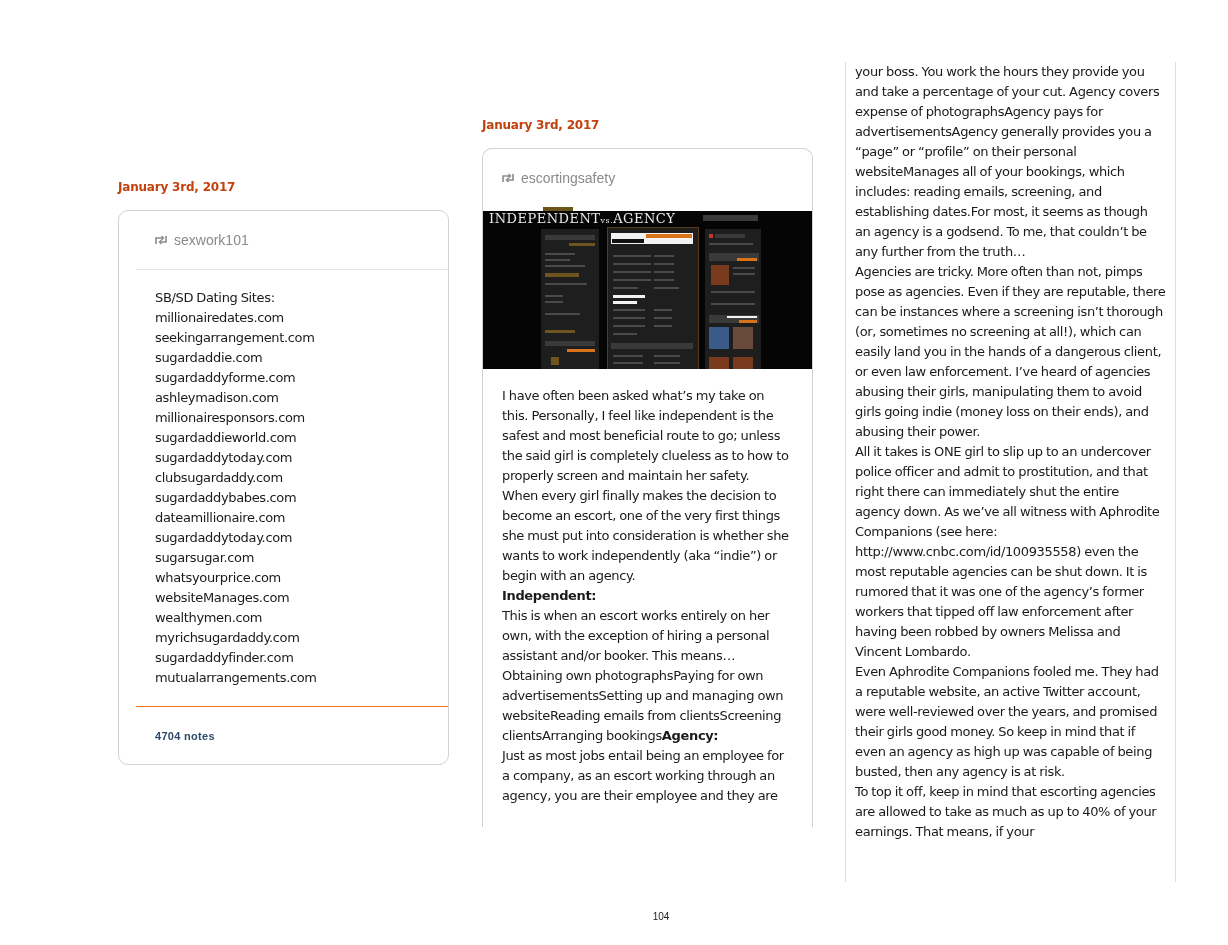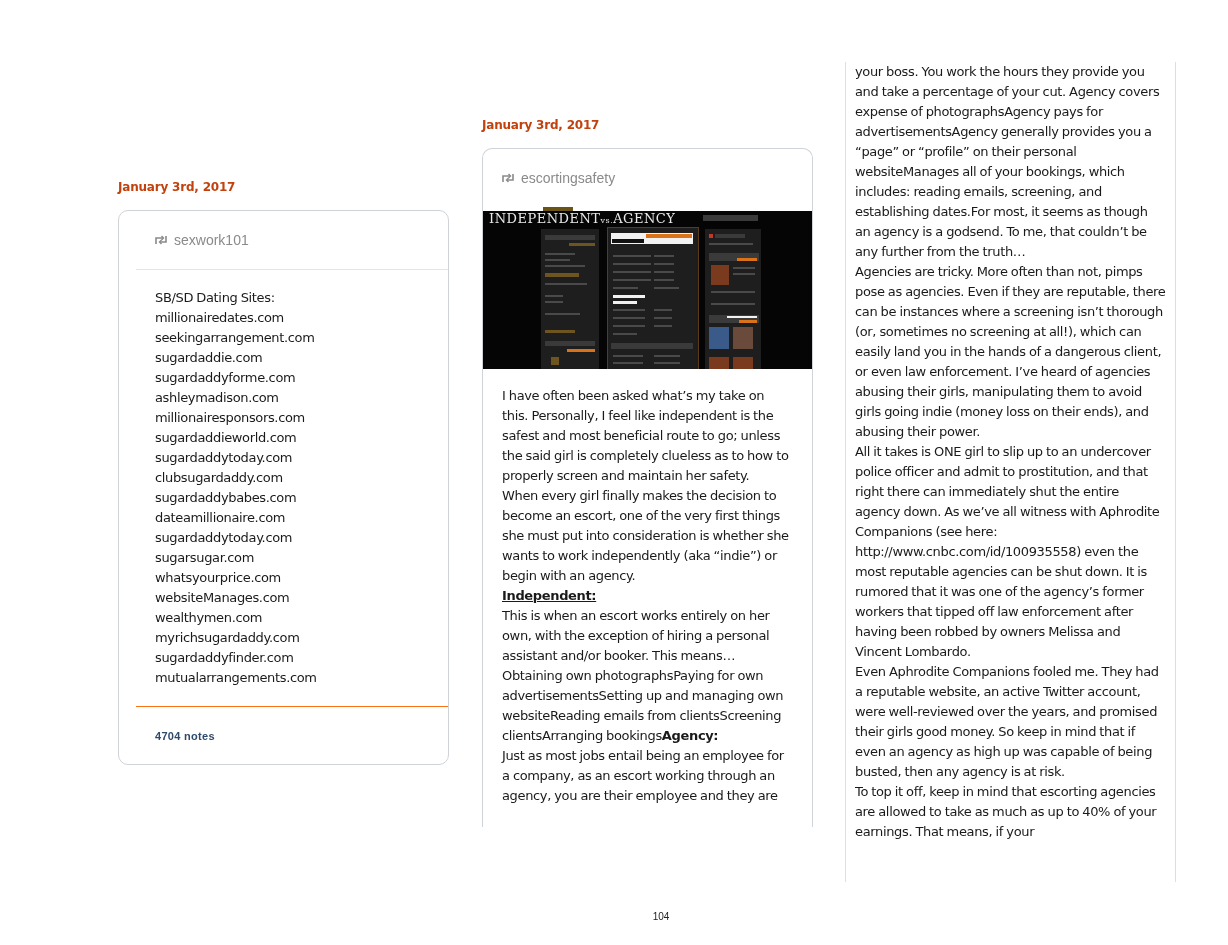--- a/index.html
+++ b/index.html
@@ -167,21 +167,21 @@
     <div class="io" style="left:256px; top:113px; width:18px; height:3px;"></div>
     <div class="ph" style="left:226px; top:120px; width:20px; height:22px; background:#3a5a8a;"></div>
     <div class="ph" style="left:250px; top:120px; width:20px; height:22px; background:#6a4a3a;"></div>
     <div class="ph" style="left:226px; top:150px; width:20px; height:12px;"></div>
     <div class="ph" style="left:250px; top:150px; width:20px; height:12px;"></div>
   </div>
 
   <div class="card2-body body-text">
     <p>I have often been asked what’s my take on this. Personally, I feel like independent is the safest and most beneficial route to go; unless the said girl is completely clueless as to how to properly screen and maintain her safety.</p>
     <p>When every girl finally makes the decision to become an escort, one of the very first things she must put into consideration is whether she wants to work independently (aka “indie”) or begin with an agency.</p>
-    <p style="font-weight:bold;text-decoration:underline;">Independent:</p>
+    <p style="font-weight:bold;">Independent:</p>
     <p><span>This is when an escort works entirely on her own, with the exception of hiring a personal assistant and/or booker. This means…Obtaining own photographsPaying for own advertisementsSetting up and managing own websiteReading emails from clientsScreening clientsArranging bookings</span><b>Agency:</b></p>
     <p>Just as most jobs entail being an employee for a company, as an escort working through an agency, you are their employee and they are</p>
   </div>
 </div>
 
 <div class="col3 body-text">
   <p>your boss. You work the hours they provide you and take a percentage of your cut. Agency covers expense of photographsAgency pays for advertisementsAgency generally provides you a “page” or “profile” on their personal websiteManages all of your bookings, which includes: reading emails, screening, and establishing dates.For most, it seems as though an agency is a godsend. To me, that couldn’t be any further from the truth…</p>
   <p>Agencies are tricky. More often than not, pimps pose as agencies. Even if they are reputable, there can be instances where a screening isn’t thorough (or, sometimes no screening at all!), which can easily land you in the hands of a dangerous client, or even law enforcement. I’ve heard of agencies abusing their girls, manipulating them to avoid girls going indie (money loss on their ends), and abusing their power.</p>
   <p>All it takes is ONE girl to slip up to an undercover police officer and admit to prostitution, and that right there can immediately shut the entire agency down. As we’ve all witness with Aphrodite Companions (see here: http://www.cnbc.com/id/100935558) even the most reputable agencies can be shut down. It is rumored that it was one of the agency’s former workers that tipped off law enforcement after having been robbed by owners Melissa and Vincent Lombardo.</p>
   <p>Even Aphrodite Companions fooled me. They had a reputable website, an active Twitter account, were well-reviewed over the years, and promised their girls good money. So keep in mind that if even an agency as high up was capable of being busted, then any agency is at risk.</p>

